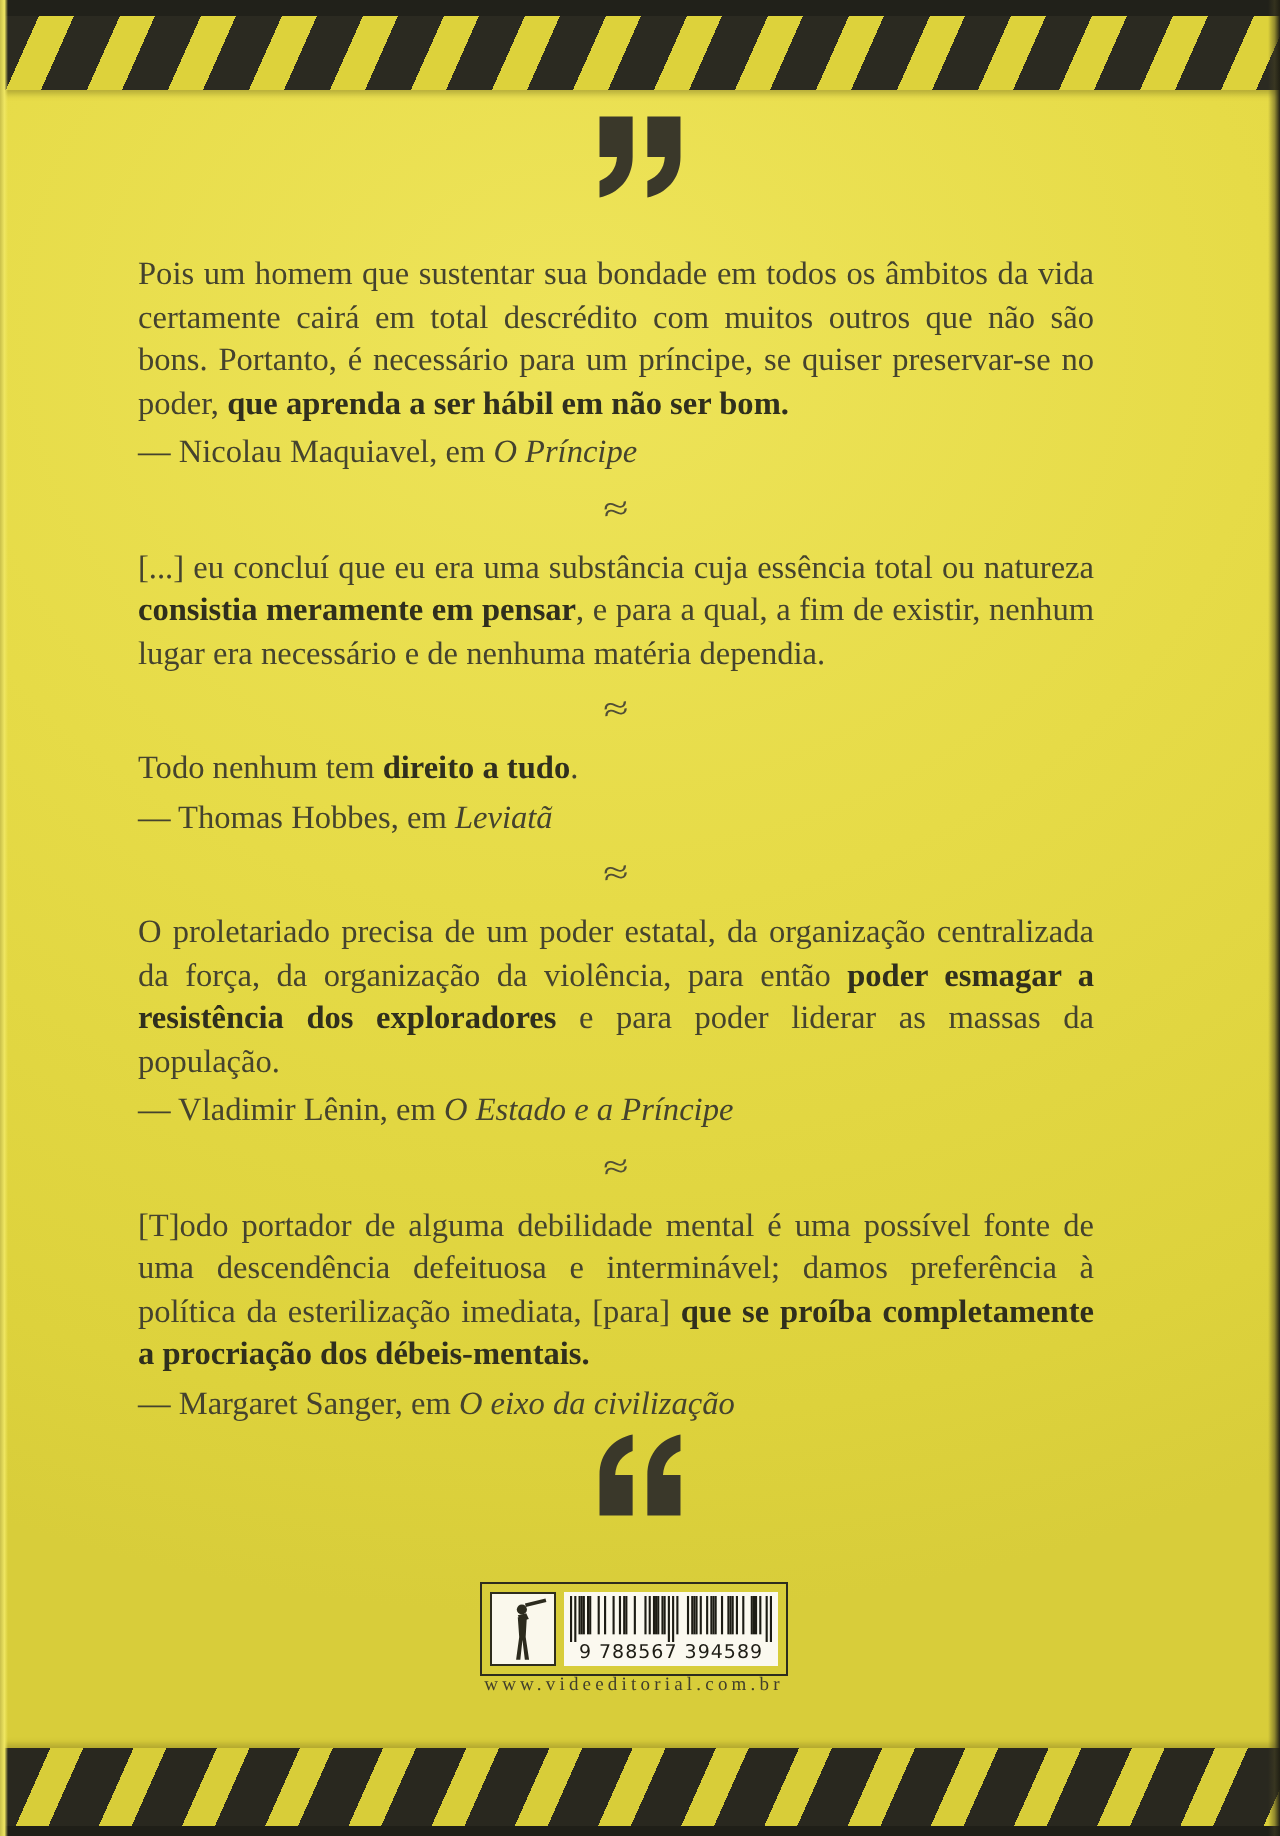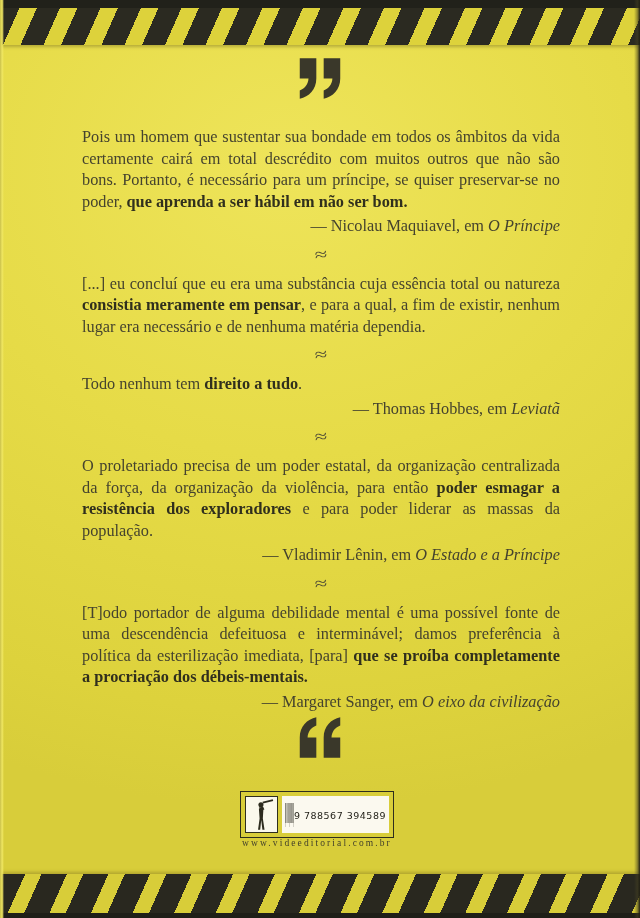--- a/index.html
+++ b/index.html
@@ -38,48 +38,48 @@
     background:linear-gradient(90deg,rgba(60,58,30,0) 0,rgba(70,66,34,.5) 55%,#201f14 100%);}
   
   .mark{position:absolute;left:0;right:0;display:flex;justify-content:center;}
   .mark-open{top:57px;}
   .mark-close{top:716px;}
   .mark svg{display:block;}
   .mark-close svg{transform:rotate(180deg);}
   .mark path{fill:#3a382a;}
   
   .quotes{
-    position:absolute;top:116px;left:82px;width:478px;
+    position:absolute;top:116px;left:69px;width:478px;
     color:#45432e;font-size:16.3px;line-height:21.5px;
   }
   .quote{margin:10px 0;}
   .quote-text{margin:0;text-align:justify;}
   .quote-text b{font-weight:bold;color:#302f1d;}
-  .attribution{margin:3px 0 0;text-align:right;}
+  .attribution{margin:3px 0 0;text-align:left;}
   .attribution i{font-style:italic;}
   .divider{
     margin:0;text-align:center;line-height:16px;height:16px;
     font-size:17px;color:#514e36;
     transform:rotate(-6deg) scaleX(1.35);
   }
   
   .seal{position:absolute;left:240px;top:791px;width:154px;z-index:2;}
   .seal-box{
     box-sizing:border-box;width:154px;height:47px;
     border:1.5px solid #2e2d1d;display:flex;align-items:stretch;padding:4px;
   }
   .logo-box{
     box-sizing:border-box;width:33px;background:#faf8ec;border:1px solid #2e2d1d;
     display:flex;align-items:center;justify-content:center;
   }
   .logo-box svg{display:block;}
   .logo-fig{fill:#2c2b1e;stroke:none;}
   .barcode-box{
     box-sizing:border-box;flex:1;margin-left:4px;background:#fbf9ef;
-    display:flex;flex-direction:row;align-items:center;justify-content:flex-start;
+    display:flex;flex-direction:column;align-items:center;justify-content:flex-start;
     padding:2px 3px 1px;
   }
   .barcode-svg{width:100%;height:24px;}
   .barcode-svg rect{fill:#1d1c14;}
   .isbn{
     font-family:"DejaVu Sans","Liberation Sans",sans-serif;
     font-size:9.5px;line-height:11px;letter-spacing:.5px;color:#1e1d15;white-space:nowrap;
   }
   .website{
     margin-top:0;text-align:center;

